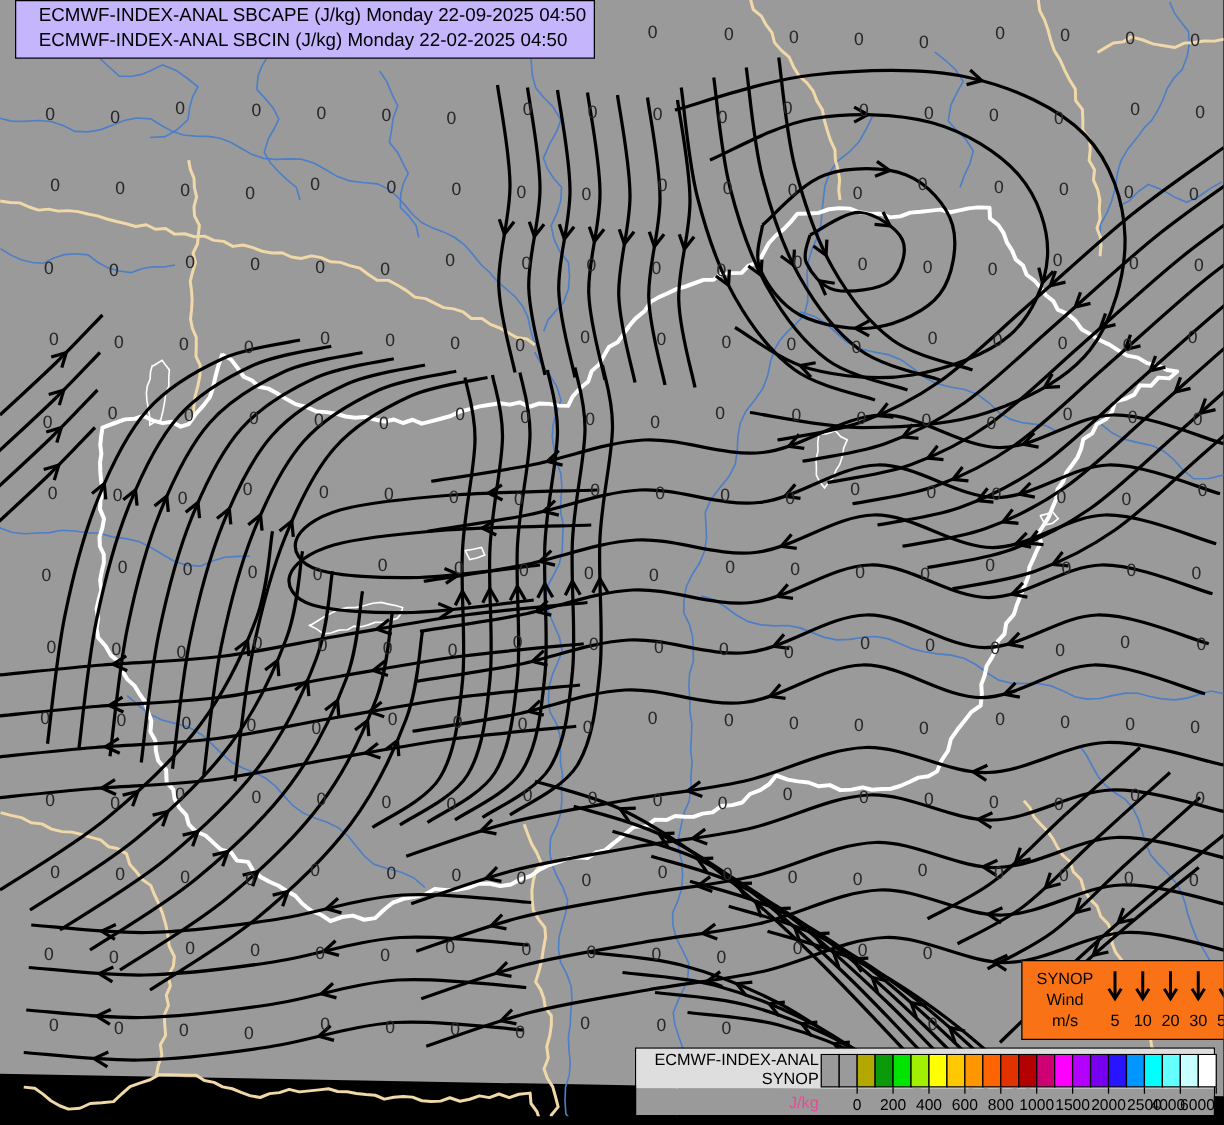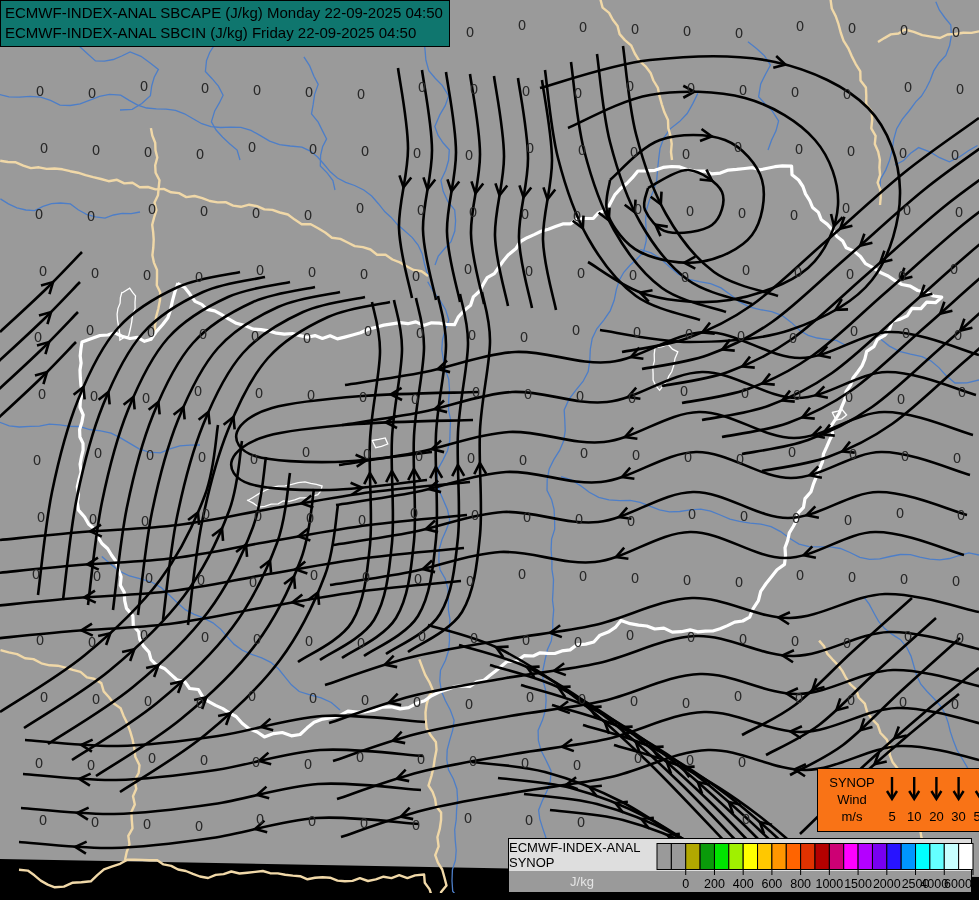--- a/index.html
+++ b/index.html
@@ -1,34 +1,34 @@
 <!DOCTYPE html>
 <html><head>
 <meta charset="utf-8">
 <style>
   html,body{margin:0;padding:0;background:#000;}
   .stage{position:relative;width:979px;height:900px;overflow:hidden;background:#000;
          font-family:"Liberation Sans",sans-serif;}
   #map{position:absolute;left:0;top:0;}
-  .titlebox{position:absolute;left:0;top:0;display:inline-block;background:#0f766e;
-            border:1px solid #000;padding:2px 6px 3px 4px;z-index:5;}
+  .titlebox{position:absolute;left:12px;top:0;display:inline-block;background:#c4b5fd;
+            border:1px solid #000;padding:2px 6px 3px 18px;z-index:5;}
   .titlebox div{font-size:15px;line-height:20px;color:#000;white-space:nowrap;}
   .windlegend{position:absolute;left:817px;top:768px;width:218px;height:64px;
               background:#f97316;border:1px solid #000;z-index:5;box-sizing:border-box;}
   .windtext{position:absolute;left:4px;top:5px;width:60px;text-align:center;}
   .windtext div{font-size:13px;line-height:17px;color:#000;}
   .windarrows{position:absolute;left:62px;top:0;}
   .capelegend{position:absolute;left:508px;top:838px;width:464px;height:55px;
               border:1px solid #000;z-index:5;box-sizing:border-box;}
   .cape-top{position:absolute;left:0;top:0;width:100%;height:32px;background:#dedede;}
   .cape-bottom{position:absolute;left:0;top:32px;width:100%;height:21px;background:#9a9a9a;}
-  .capetext{position:absolute;left:0;top:1px;width:146px;text-align:left;z-index:2;}
+  .capetext{position:absolute;left:0;top:1px;width:146px;text-align:right;z-index:2;}
   .capetext div{font-size:13px;line-height:15px;color:#000;}
-  .capeunit{position:absolute;left:0;top:35px;width:146px;text-align:center;
-            font-size:13px;color:#e5e5e5;z-index:2;}
+  .capeunit{position:absolute;left:0;top:35px;width:146px;text-align:right;
+            font-size:13px;color:#ec4899;z-index:2;}
   .colorbar{position:absolute;left:147px;top:4px;z-index:2;}
   .bottombar{position:absolute;left:0;top:893px;width:979px;height:7px;background:#000;z-index:6;}
 </style>
 </head>
 <body>
 
 <div class="stage">
 
   <svg id="map" width="979" height="900">
       <rect x="0" y="0" width="979" height="900" fill="#000000"></rect>
@@ -520,21 +520,21 @@
       <text x="364" y="828" text-anchor="middle" fill="#282828" font-size="13.5" font-family="&quot;DejaVu Sans&quot;,sans-serif">0</text>
       <text x="416" y="830" text-anchor="middle" fill="#282828" font-size="13.5" font-family="&quot;DejaVu Sans&quot;,sans-serif">0</text>
       <text x="468" y="823" text-anchor="middle" fill="#282828" font-size="13.5" font-family="&quot;DejaVu Sans&quot;,sans-serif">0</text>
       <text x="529" y="825" text-anchor="middle" fill="#282828" font-size="13.5" font-family="&quot;DejaVu Sans&quot;,sans-serif">0</text>
       <text x="581" y="827" text-anchor="middle" fill="#282828" font-size="13.5" font-family="&quot;DejaVu Sans&quot;,sans-serif">0</text>
       <text x="746" y="824" text-anchor="middle" fill="#282828" font-size="13.5" font-family="&quot;DejaVu Sans&quot;,sans-serif">0</text>
     </svg>
 
   <div class="titlebox">
     <div>ECMWF-INDEX-ANAL SBCAPE (J/kg) Monday 22-09-2025 04:50</div>
-    <div>ECMWF-INDEX-ANAL SBCIN (J/kg) Friday 22-09-2025 04:50</div>
+    <div>ECMWF-INDEX-ANAL SBCIN (J/kg) Monday 22-02-2025 04:50</div>
   </div>
 
   <div class="windlegend">
     <div class="windtext">
       <div>SYNOP</div>
       <div>Wind</div>
       <div>m/s</div>
     </div>
     <svg class="windarrows" id="windarrows" width="133" height="62">
         <line x1="12" y1="8" x2="12" y2="29" stroke="#000" stroke-width="2.4"></line>

